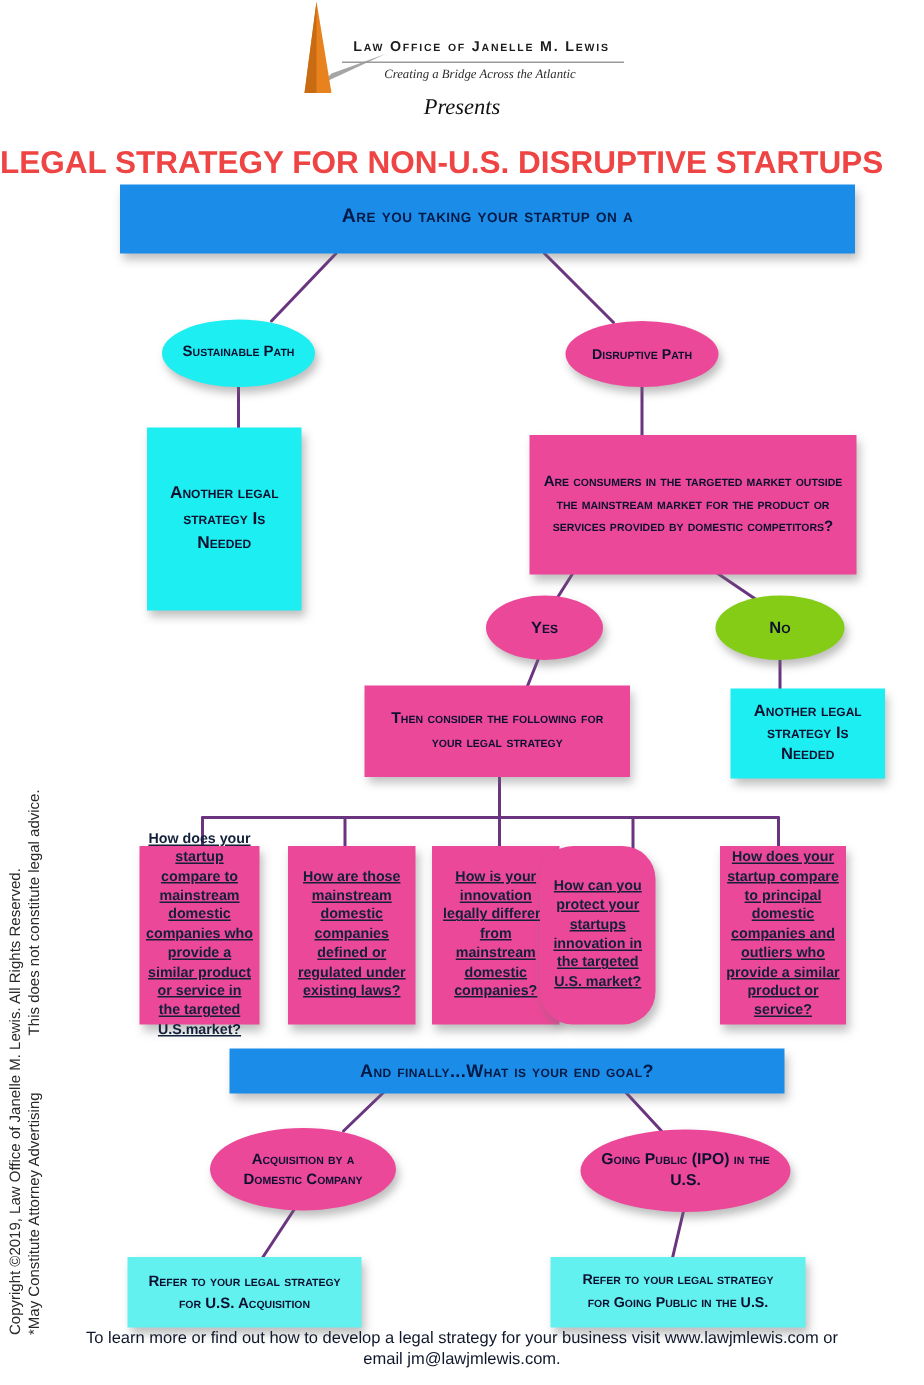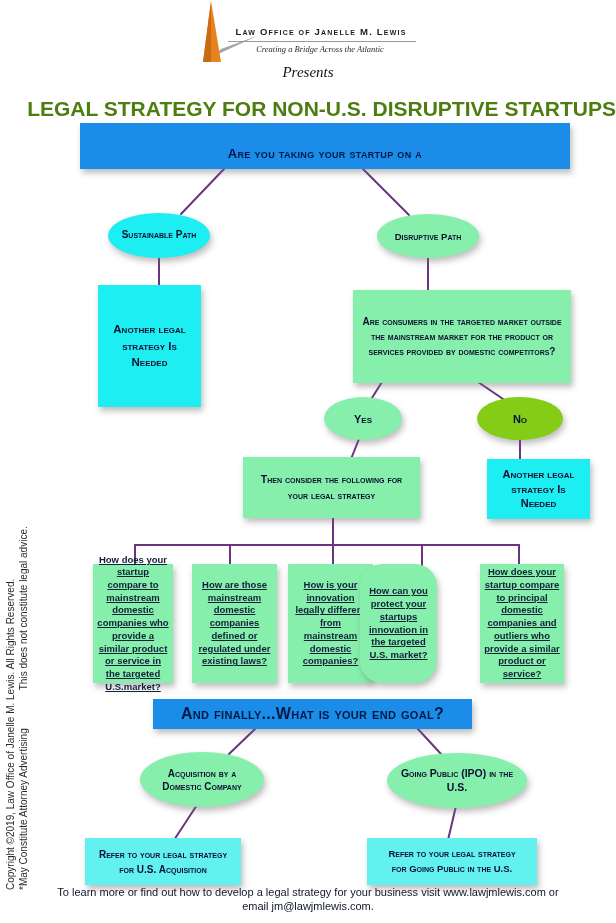--- a/index.html
+++ b/index.html
@@ -9,50 +9,50 @@
 
   
   .logo-mark{position:absolute;left:190px;top:0;}
   .firm{position:absolute;left:221px;top:26px;width:200px;text-align:center;
         font-size:9.5px;font-weight:bold;letter-spacing:1.2px;font-variant:small-caps;color:#1c1c1c;}
   .logo-rule{position:absolute;left:228px;top:41px;width:188px;height:1px;background:#9a9a9a;}
   .tagline{position:absolute;left:220px;top:44px;width:200px;text-align:center;
         font-family:"Liberation Serif",serif;font-style:italic;font-size:8.5px;color:#2b2b2b;}
   .presents{position:absolute;left:0;top:64px;width:616px;text-align:center;
         font-family:"Liberation Serif",serif;font-style:italic;font-size:15px;color:#111;}
-  .title{position:absolute;left:0;top:97px;width:616px;margin:0;text-align:right;
-        font-size:21px;font-weight:bold;letter-spacing:0px;color:#4d7c0f;white-space:nowrap;}
+  .title{position:absolute;left:0;top:97px;width:616px;margin:0;text-align:left;
+        font-size:21px;font-weight:bold;letter-spacing:0px;color:#ef4444;white-space:nowrap;}
 
   
   .shape{position:absolute;display:flex;align-items:center;justify-content:center;
          text-align:center;font-weight:bold;font-variant:small-caps;color:#0c1030;
          box-shadow:2px 4px 6px rgba(110,110,110,.45);box-sizing:border-box;}
   .ellipse{border-radius:50%;}
   .blue   {background:#1b8de9;color:#001a45;}
-  .lblue  {background:#86efac;}
+  .lblue  {background:#ec4899;}
   .cyan   {background:#1deef2;}
   .pcyan  {background:#84cc16;}
   .rcyan  {background:#62f1ef;}
 
   
   .banner1{left:80px;top:123px;width:490px;height:46px;font-size:13px;letter-spacing:.3px;
-           align-items:flex-start;padding-top:23px;}
+           align-items:flex-start;padding-top:13px;}
   .sus  {left:108px;top:213px;width:102px;height:45px;font-size:10px;line-height:1.25;padding:0 10px;}
   .dis  {left:377px;top:214px;width:102px;height:44px;font-size:9.5px;}
   .als1 {left:98px; top:285px;width:103px;height:122px;font-size:11.5px;line-height:1.45;padding:0 8px;}
   .q2   {left:353px;top:290px;width:218px;height:93px;font-size:10px;line-height:1.5;padding:0 6px;}
   .yes  {left:324px;top:397px;width:78px;height:43px;font-size:11px;}
   .no   {left:477px;top:397px;width:86px;height:43px;font-size:11px;}
   .then {left:243px;top:457px;width:177px;height:61px;font-size:10.5px;line-height:1.5;padding:0 8px;}
   .als2 {left:487px;top:459px;width:103px;height:60px;font-size:11px;line-height:1.35;padding:0 8px;}
   .qbox {top:564px;height:119px;font-variant:normal;font-size:9.5px;line-height:1.34;
          color:#12203a;padding:0 4px;text-decoration:underline;}
   .qb1{left:93px;width:80px;} .qb2{left:192px;width:85px;} .qb3{left:288px;width:85px;}
   .qb4{left:360px;width:77px;border-radius:22px;} .qb5{left:480px;width:84px;}
-  .banner2{left:153px;top:699px;width:319px;height:30px;font-size:16px;letter-spacing:.3px;}
+  .banner2{left:153px;top:699px;width:370px;height:30px;font-size:12px;letter-spacing:.3px;}
   .acq {left:140px;top:752px;width:124px;height:55px;font-size:10px;line-height:1.3;padding:0 16px;}
   .ipo {left:387px;top:753px;width:140px;height:55px;font-size:10.5px;line-height:1.3;padding:0 10px;}
   .refL{left:85px; top:838px;width:156px;height:47px;font-size:10px;line-height:1.5;padding:0 6px;}
   .refR{left:367px;top:838px;width:170px;height:47px;font-size:9.5px;line-height:1.5;padding:0 18px;}
 
   .footer-cta{position:absolute;left:53px;top:886px;width:510px;text-align:center;
               font-size:11px;line-height:1.25;color:#0f172a;}
 
   
   .copyright{position:absolute;left:4px;top:890px;width:420px;height:28px;

